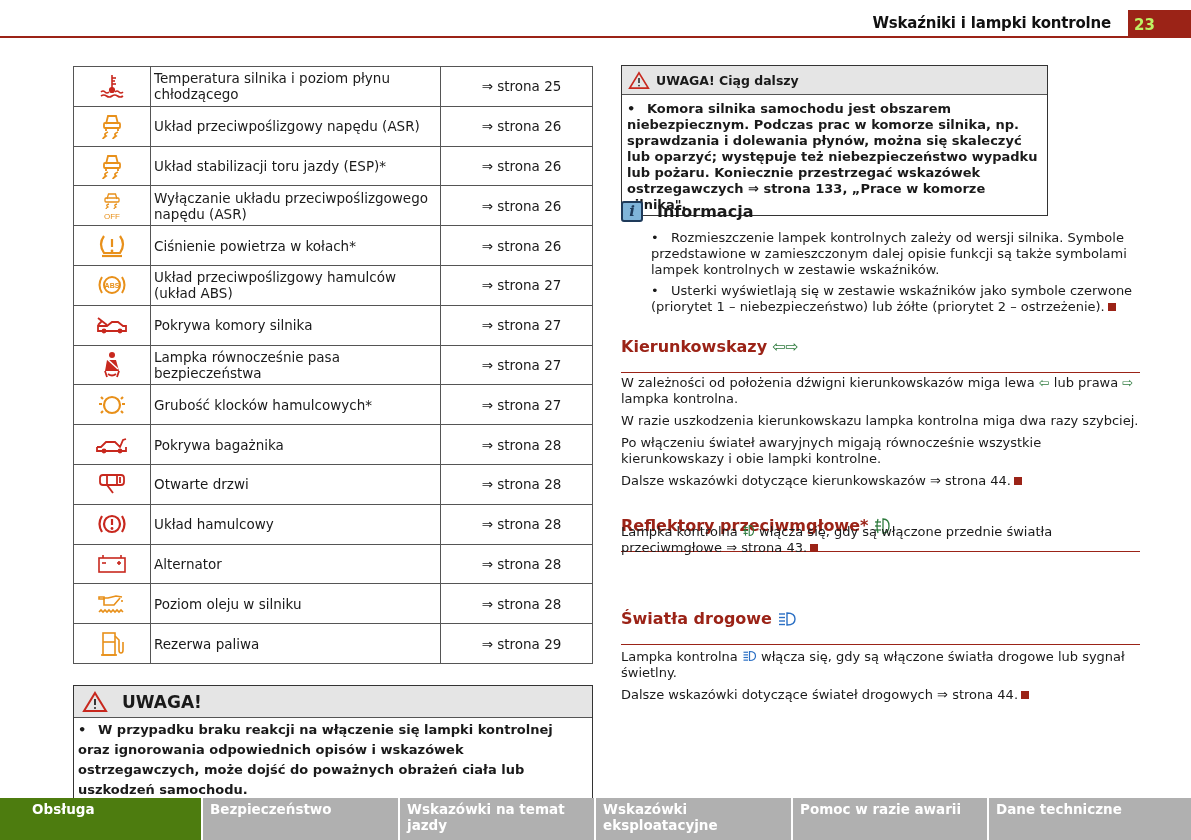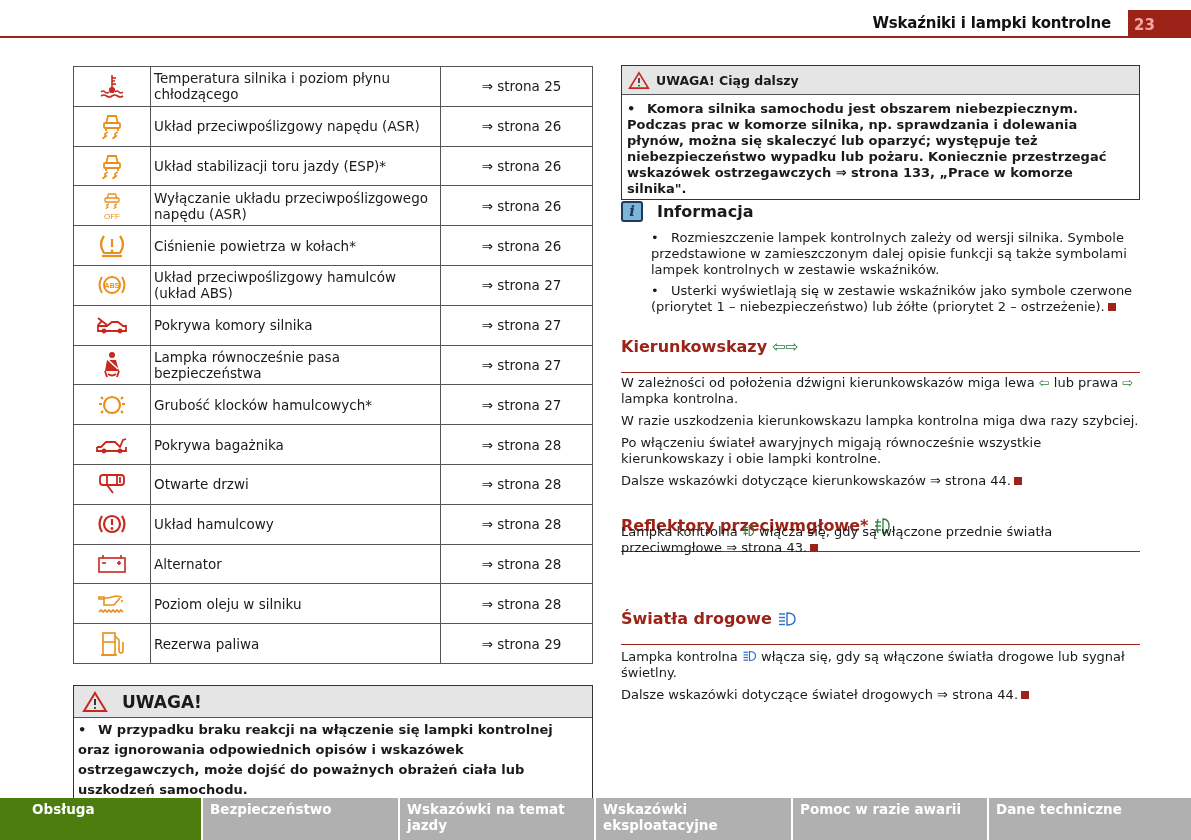--- a/index.html
+++ b/index.html
@@ -2,40 +2,40 @@
 <html><head>
   <meta charset="utf-8">
   <style>
     * { box-sizing: border-box; margin: 0; padding: 0; }
     html, body { width: 1191px; height: 840px; background: #ffffff; overflow: hidden; }
     body { position: relative; font-family: "DejaVu Sans", "Liberation Sans", sans-serif; color: #1a1a1a; }
 
     
     .header-rule { position: absolute; left: 0; top: 36px; width: 1128px; height: 2px; background: #9b2317; }
     .header-title { position: absolute; right: 80px; top: 14px; font-size: 15px; font-weight: bold; color: #111; letter-spacing: -0.2px; }
-    .page-num { position: absolute; left: 1128px; top: 10px; width: 63px; height: 28px; background: #9b2317; color: #fca5a5; font-weight: bold; font-size: 15px; padding: 6px 0 0 6px; }
+    .page-num { position: absolute; left: 1128px; top: 10px; width: 63px; height: 28px; background: #9b2317; color: #bef264; font-weight: bold; font-size: 15px; padding: 6px 0 0 6px; }
 
     
     .lamp-table { position: absolute; left: 73px; top: 66px; width: 520px; border-collapse: collapse; border: 1.5px solid #222; }
     .lamp-table td { border: 1px solid #555; height: 39.8px; font-size: 13.5px; line-height: 16px; vertical-align: middle; }
     .lamp-table td.ico { width: 77px; text-align: center; }
     .lamp-table td.desc { width: 290px; padding: 0 4px 0 3px; }
     .lamp-table td.ref { text-align: center; padding-left: 10px; }
     .lamp-table tr.light-sep td { border-top-color: #aaa; }
     .ico svg { display: inline-block; vertical-align: middle; }
 
     
     .warn-box { position: absolute; left: 73px; top: 685px; width: 520px; border: 1.5px solid #333; }
     .warn-head { background: #e5e5e5; height: 32px; border-bottom: 1px solid #555; display: flex; align-items: center; padding-left: 8px; }
     .warn-head .title { font-weight: bold; font-size: 17px; margin-left: 14px; }
     .warn-body { padding: 2px 6px 4px 4px; font-weight: bold; font-size: 13px; line-height: 20px; }
     .bullet { display: inline-block; width: 20px; }
 
     
-    .rwarn-box { position: absolute; left: 621px; top: 65px; width: 519px; border: 1.5px solid #333; }
+    .rwarn-box { position: absolute; left: 621px; top: 65px; width: 427px; border: 1.5px solid #333; }
     .rwarn-head { background: #e5e5e5; height: 29px; border-bottom: 1px solid #555; display: flex; align-items: center; padding-left: 6px; }
     .rwarn-head .title { font-weight: bold; font-size: 12.5px; margin-left: 6px; }
     .rwarn-body { padding: 6px 6px 2px 5px; font-weight: bold; font-size: 13px; line-height: 16px; }
 
     .info-head { position: absolute; left: 621px; top: 201px; display: flex; align-items: center; }
     .info-icon { width: 22px; height: 21px; background: #7fb4d9; border: 2px solid #1e3a5a; border-radius: 3px; color: #1e3a5a; font-weight: bold; font-style: italic; font-family: "DejaVu Serif", serif; font-size: 15px; text-align: center; line-height: 17px; }
     .info-head .title { font-size: 16px; font-weight: bold; margin-left: 14px; }
     .info-body { position: absolute; left: 621px; top: 230px; width: 522px; font-size: 13px; line-height: 16px; margin-left: 30px; }
     .info-body p { margin-bottom: 5px; }
     .endmark { display: inline-block; width: 8px; height: 8px; background: #9b2317; margin-left: 3px; vertical-align: 0; }

